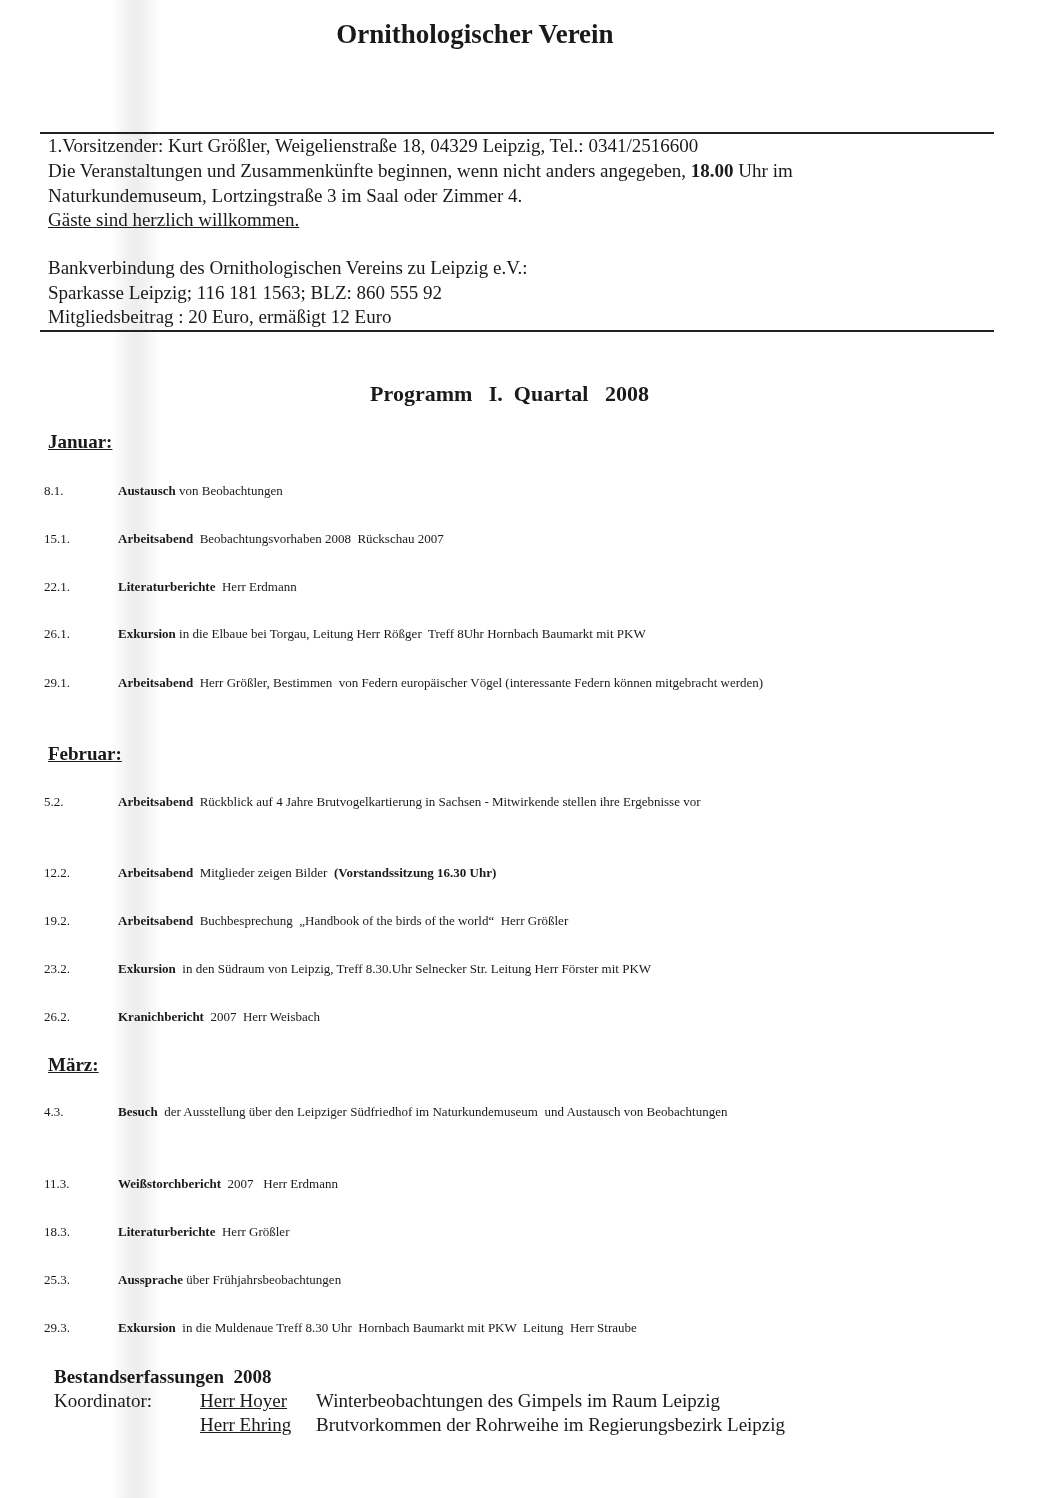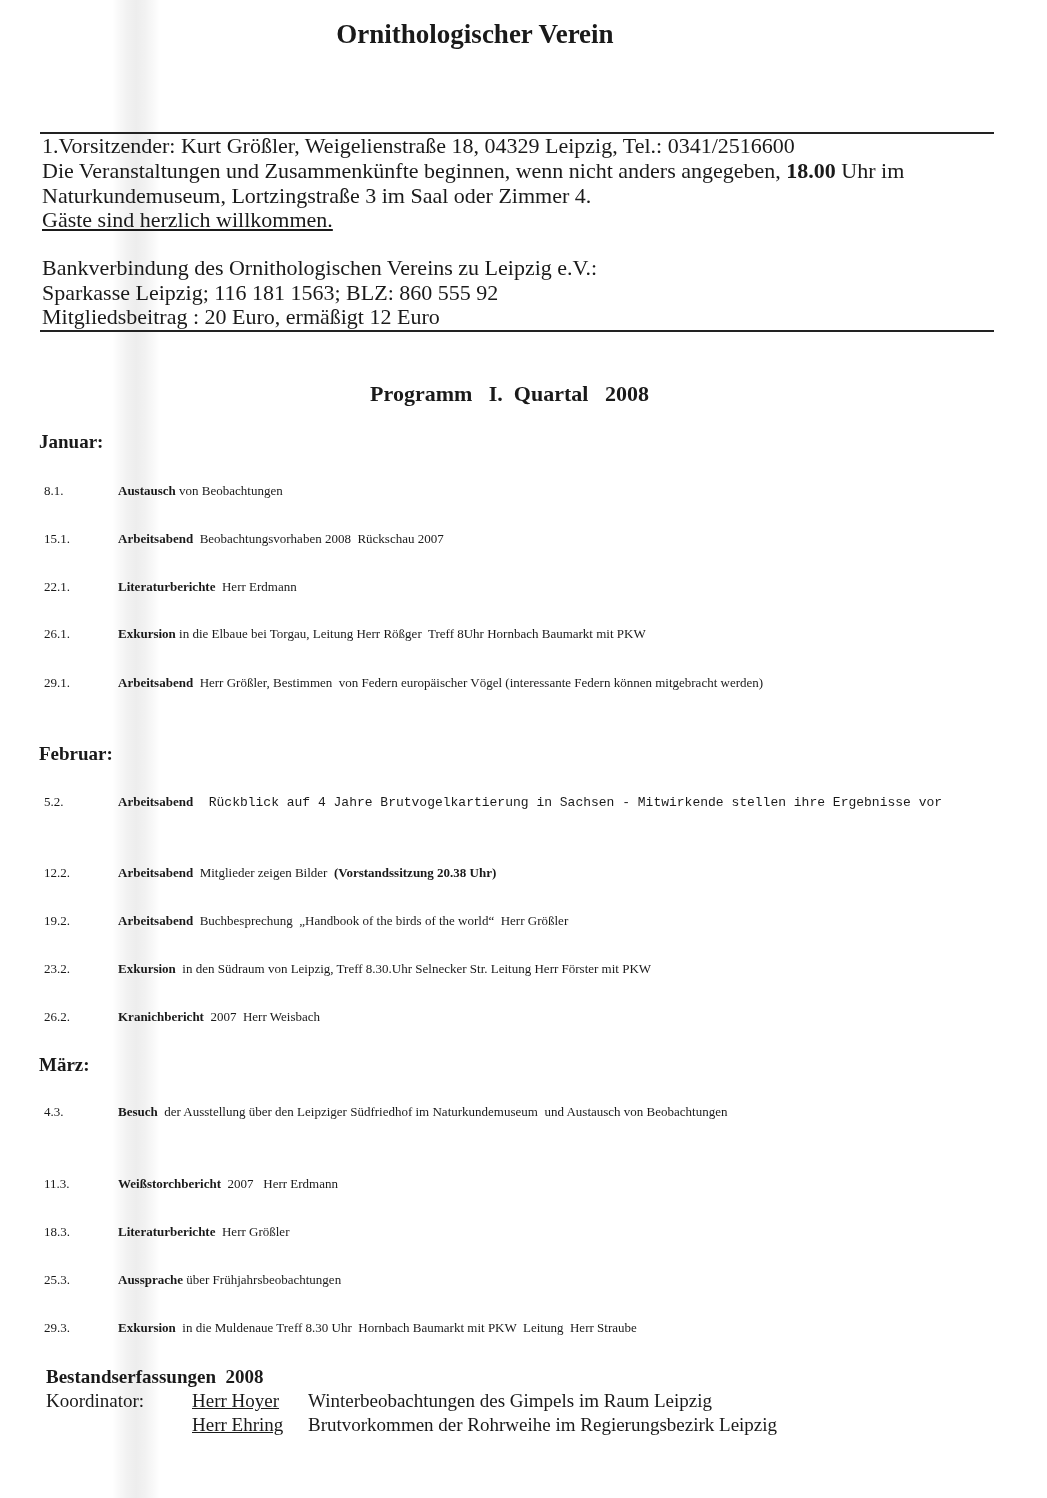--- a/index.html
+++ b/index.html
@@ -16,36 +16,36 @@
   }
   .title {
     position: absolute; left: 0; width: 950px; text-align: center;
     font-weight: bold; font-size: 27px; line-height: 33px; top: 18px;
     font-family: "Liberation Serif", serif;
   }
   .rule {
     position: absolute; left: 40px; width: 954px; height: 2px; background: #222;
   }
   .hdr-line {
-    position: absolute; left: 42px; font-size: 22px; line-height: 24px; white-space: nowrap;
+    position: absolute; left: 48px; font-size: 19px; line-height: 24px; white-space: nowrap;
   }
   .u { text-decoration: underline; }
   .b { font-weight: bold; }
   .prog-title {
     position: absolute; left: 0; width: 1019px; text-align: center; top: 381px;
     font-weight: bold; font-size: 22px;
   }
   .month {
-    position: absolute; left: 39px; font-weight: bold; font-size: 19px; 
+    position: absolute; left: 48px; font-weight: bold; font-size: 19px; text-decoration: underline;
   }
   .entry { position: absolute; left: 44px; width: 950px; font-size: 13px; line-height: 24px; }
   .entry .date { position: absolute; left: 0; top: 0; width: 70px; }
   .entry .body { margin-left: 74px; }
   .bestand { position: absolute; left: 46px; font-size: 19px; line-height: 24px; }
-  .bestand .row { position: relative; height: 24px; white-space: nowrap; }
+  .bestand .row { position: relative; height: 24px; white-space: nowrap; margin-left: 8px; }
   .bestand .lbl { position: absolute; left: 0; }
   .bestand .person { position: absolute; left: 146px; text-decoration: underline; }
   .bestand .task { position: absolute; left: 262px; }
 </style>
 </head>
 <body>
 
 <div class="scan-streak"></div>
 
 <div class="title">
@@ -91,25 +91,25 @@
 </div>
 <div class="entry" style="top:671px;">
   <span class="date">29.1.</span>
   <div class="body"><span class="b">Arbeitsabend</span><span style="white-space:pre-wrap;">  Herr Größler, Bestimmen  von Federn europäischer Vögel (interessante Federn können mitgebracht werden)</span></div>
 </div>
 
 <div class="month" style="top:743px;">Februar:</div>
 
 <div class="entry" style="top:790px;">
   <span class="date">5.2.</span>
-  <div class="body"><span class="b">Arbeitsabend</span><span style="white-space:pre-wrap;font-family:Liberation Mono, monospace;">  Rückblick auf 4 Jahre Brutvogelkartierung in Sachsen - Mitwirkende stellen ihre Ergebnisse vor</span></div>
+  <div class="body"><span class="b">Arbeitsabend</span><span style="white-space:pre-wrap;">  Rückblick auf 4 Jahre Brutvogelkartierung in Sachsen - Mitwirkende stellen ihre Ergebnisse vor</span></div>
 </div>
 <div class="entry" style="top:861px;">
   <span class="date">12.2.</span>
-  <div class="body"><span class="b">Arbeitsabend</span><span style="white-space:pre-wrap;">  Mitglieder zeigen Bilder  </span><span class="b">(Vorstandssitzung 20.38 Uhr)</span></div>
+  <div class="body"><span class="b">Arbeitsabend</span><span style="white-space:pre-wrap;">  Mitglieder zeigen Bilder  </span><span class="b">(Vorstandssitzung 16.30 Uhr)</span></div>
 </div>
 <div class="entry" style="top:909px;">
   <span class="date">19.2.</span>
   <div class="body"><span class="b">Arbeitsabend</span><span style="white-space:pre-wrap;">  Buchbesprechung  „Handbook of the birds of the world“  Herr Größler</span></div>
 </div>
 <div class="entry" style="top:957px;">
   <span class="date">23.2.</span>
   <div class="body"><span class="b">Exkursion</span><span style="white-space:pre-wrap;">  in den Südraum von Leipzig, Treff 8.30.Uhr Selnecker Str. Leitung Herr Förster mit PKW</span></div>
 </div>
 <div class="entry" style="top:1005px;">

